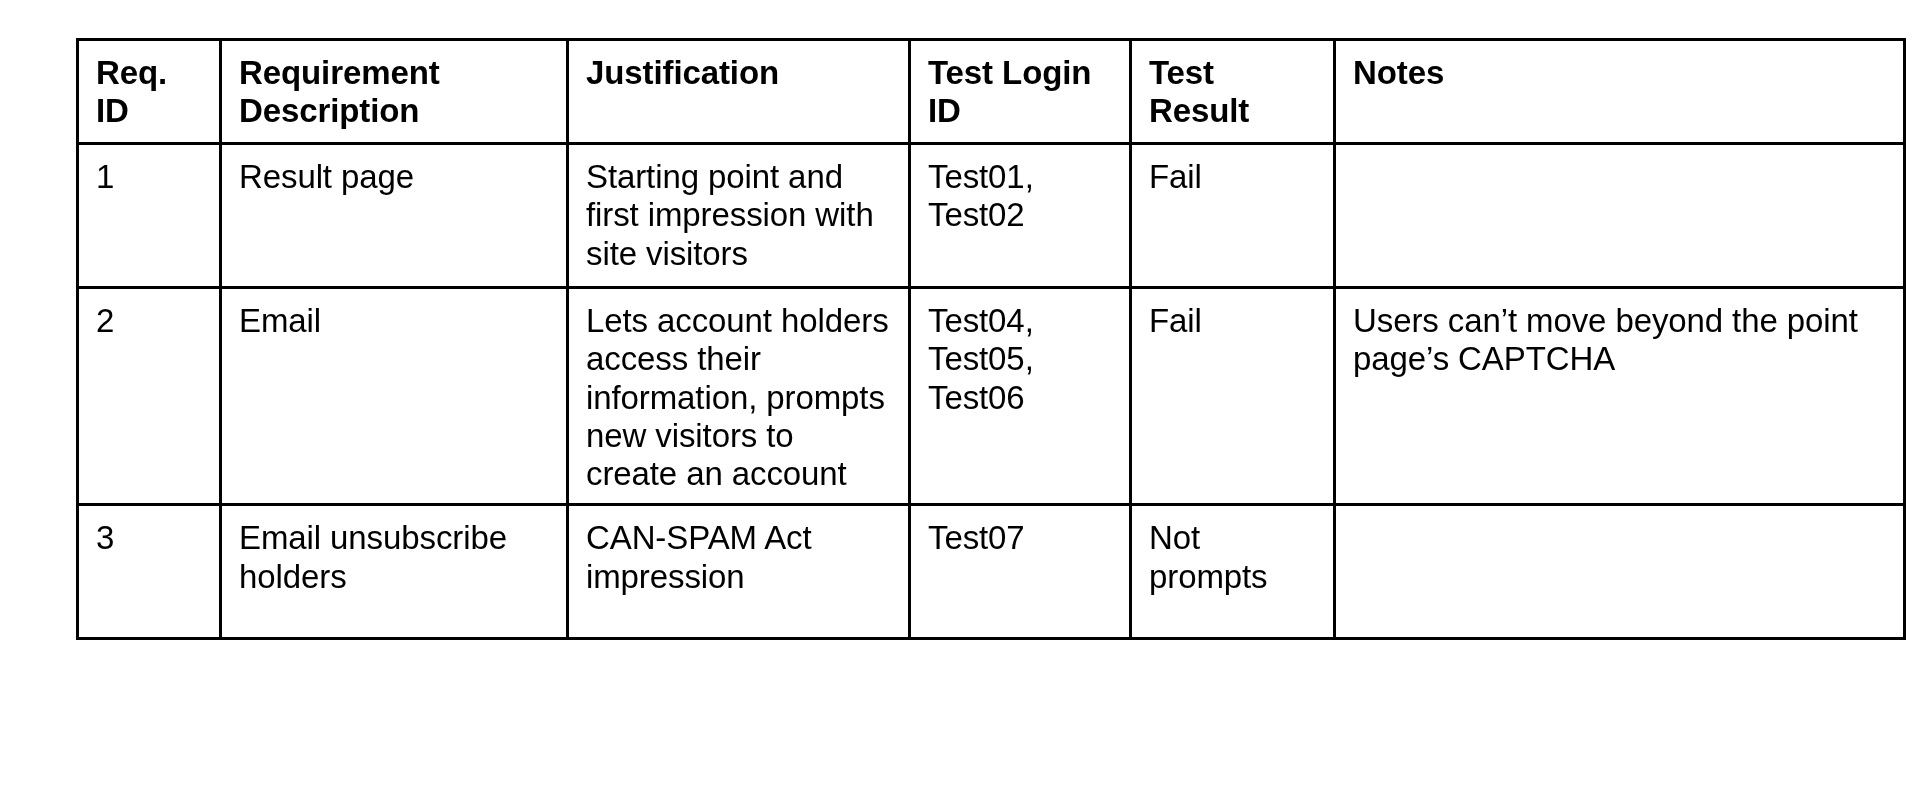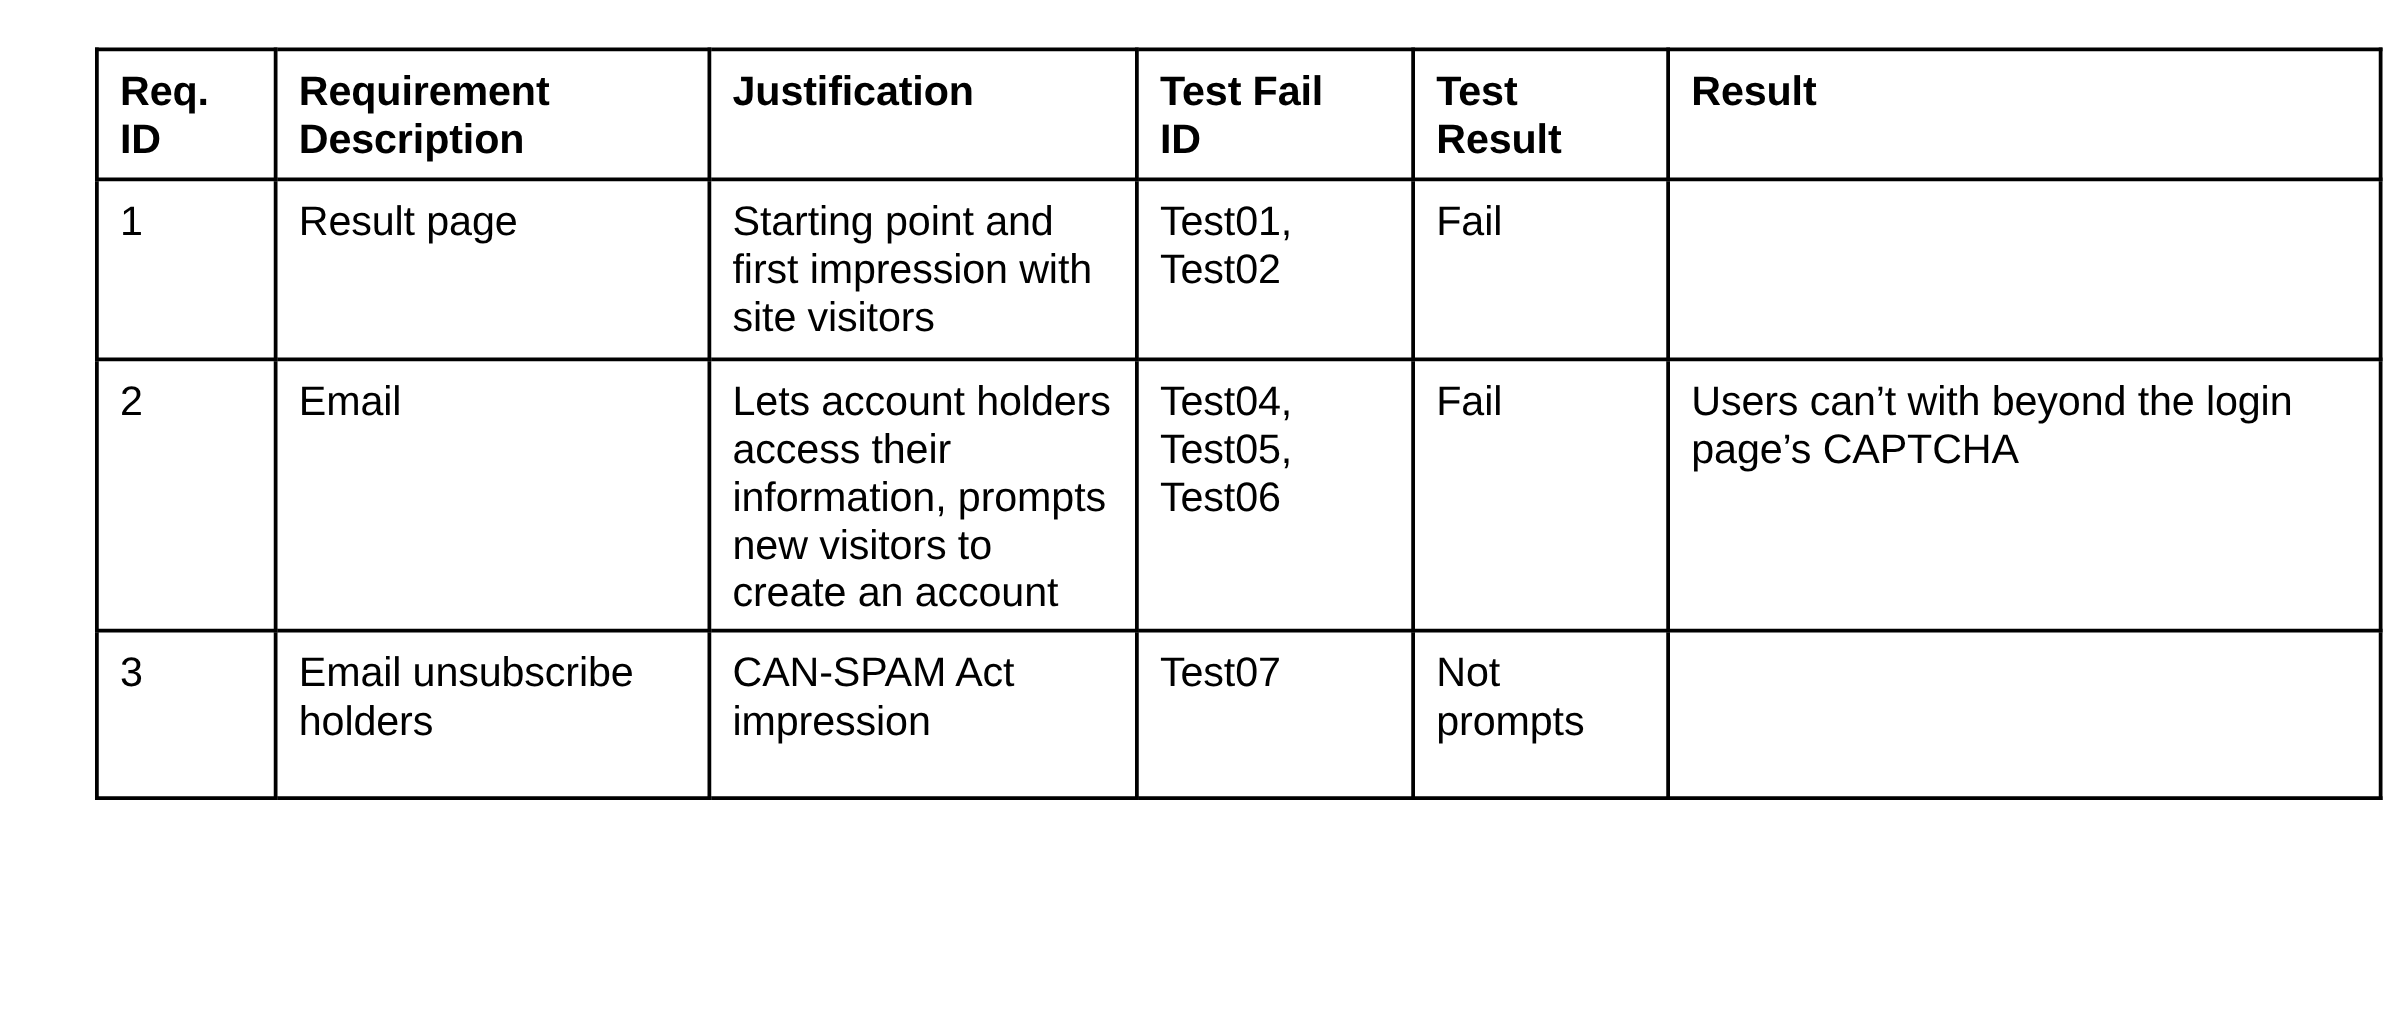--- a/index.html
+++ b/index.html
@@ -97,28 +97,28 @@
             <span class="cell-text">Req. ID</span>
           </th>
           <th>
             <span class="cell-text">Requirement
 Description</span>
           </th>
           <th>
             <span class="cell-text">Justification</span>
           </th>
           <th>
-            <span class="cell-text">Test Fail
+            <span class="cell-text">Test Login
 ID</span>
           </th>
           <th>
             <span class="cell-text">Test Result</span>
           </th>
           <th>
-            <span class="cell-text">Result</span>
+            <span class="cell-text">Notes</span>
           </th>
         </tr>
       </thead>
       <tbody>
         <tr class="row-1">
           <td>
             <span class="cell-text">1</span>
           </td>
           <td>
             <span class="cell-text">Result page</span>
@@ -149,21 +149,21 @@
           </td>
           <td>
             <span class="cell-text">Test04,
 Test05,
 Test06</span>
           </td>
           <td>
             <span class="cell-text">Fail</span>
           </td>
           <td>
-            <span class="cell-text">Users can’t with beyond the login page’s CAPTCHA</span>
+            <span class="cell-text">Users can’t move beyond the point page’s CAPTCHA</span>
           </td>
         </tr>
         <tr class="row-3">
           <td>
             <span class="cell-text">3</span>
           </td>
           <td>
             <span class="cell-text">Email unsubscribe holders</span>
           </td>
           <td>

